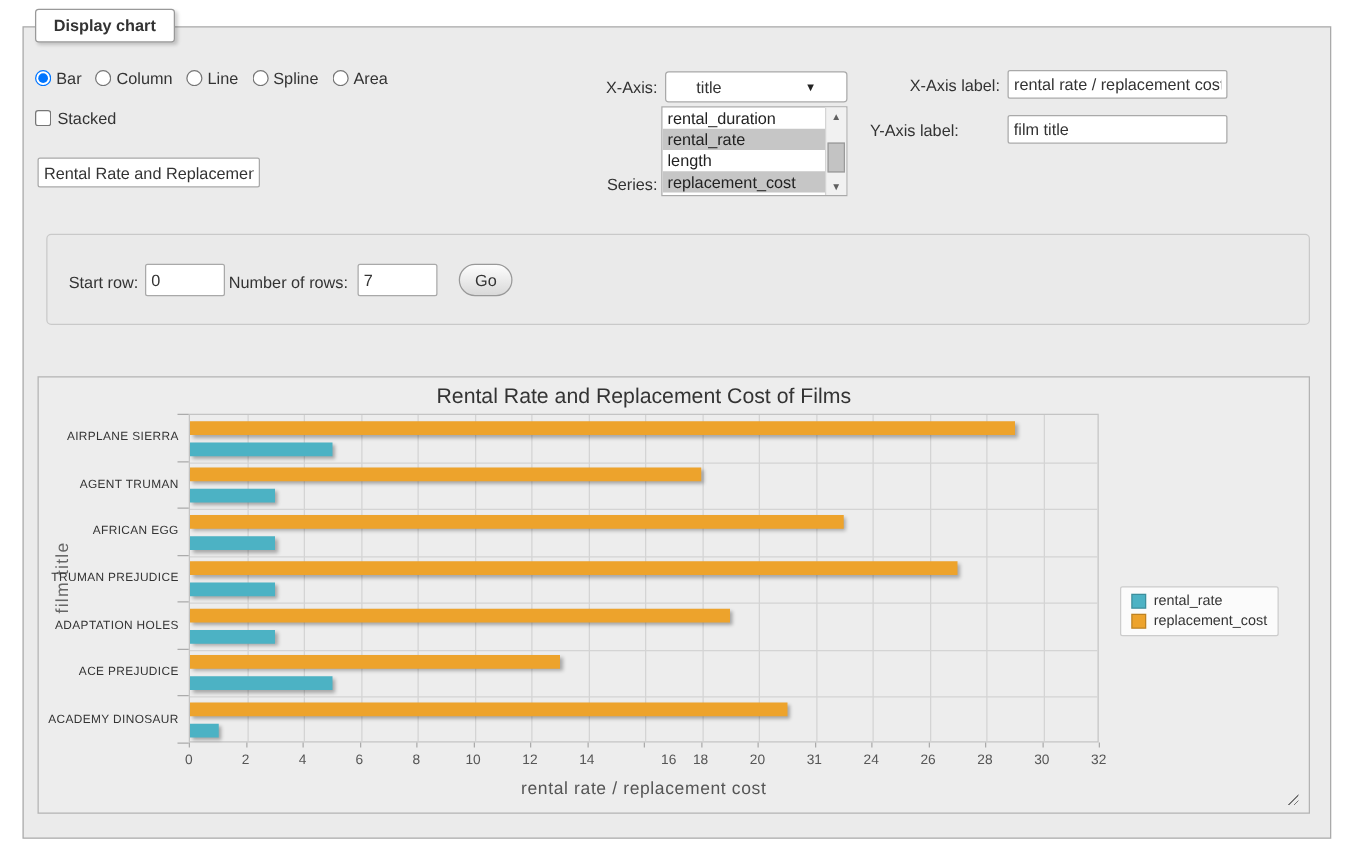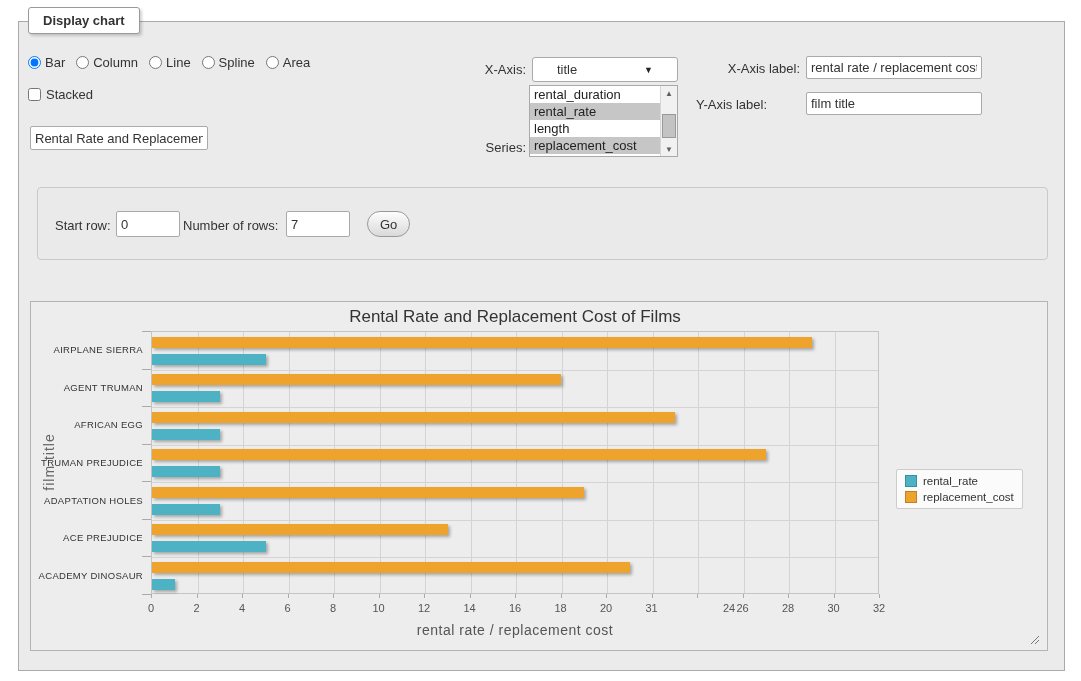--- a/index.html
+++ b/index.html
@@ -225,29 +225,29 @@
       <div class="x-tick-label" style="left: 236.5px; top: 300px;">6</div>
       <div class="x-tick" style="left: 302px; top: 292px;"></div>
       <div class="x-tick-label" style="left: 282px; top: 300px;">8</div>
       <div class="x-tick" style="left: 347.5px; top: 292px;"></div>
       <div class="x-tick-label" style="left: 327.5px; top: 300px;">10</div>
       <div class="x-tick" style="left: 393px; top: 292px;"></div>
       <div class="x-tick-label" style="left: 373px; top: 300px;">12</div>
       <div class="x-tick" style="left: 438.5px; top: 292px;"></div>
       <div class="x-tick-label" style="left: 418.5px; top: 300px;">14</div>
       <div class="x-tick" style="left: 484px; top: 292px;"></div>
-      <div class="x-tick-label" style="left: 464px; top: 300px;">16</div>
+      <div class="x-tick-label" style="left: 484px; top: 300px;">16</div>
       <div class="x-tick" style="left: 529.5px; top: 292px;"></div>
       <div class="x-tick-label" style="left: 509.5px; top: 300px;">18</div>
       <div class="x-tick" style="left: 575px; top: 292px;"></div>
       <div class="x-tick-label" style="left: 555px; top: 300px;">20</div>
       <div class="x-tick" style="left: 620.5px; top: 292px;"></div>
       <div class="x-tick-label" style="left: 600.5px; top: 300px;">31</div>
       <div class="x-tick" style="left: 666px; top: 292px;"></div>
-      <div class="x-tick-label" style="left: 678px; top: 300px;">24</div>
+      <div class="x-tick-label" style="left: 646px; top: 300px;">24</div>
       <div class="x-tick" style="left: 711.5px; top: 292px;"></div>
       <div class="x-tick-label" style="left: 691.5px; top: 300px;">26</div>
       <div class="x-tick" style="left: 757px; top: 292px;"></div>
       <div class="x-tick-label" style="left: 737px; top: 300px;">28</div>
       <div class="x-tick" style="left: 802.5px; top: 292px;"></div>
       <div class="x-tick-label" style="left: 782.5px; top: 300px;">30</div>
       <div class="x-tick" style="left: 848px; top: 292px;"></div>
       <div class="x-tick-label" style="left: 828px; top: 300px;">32</div>
       <div class="y-tick" style="top: 29px;"></div>
       <div class="cat-label" style="top: 29px; height: 37.5714px; text-align: right;">AIRPLANE SIERRA</div>

